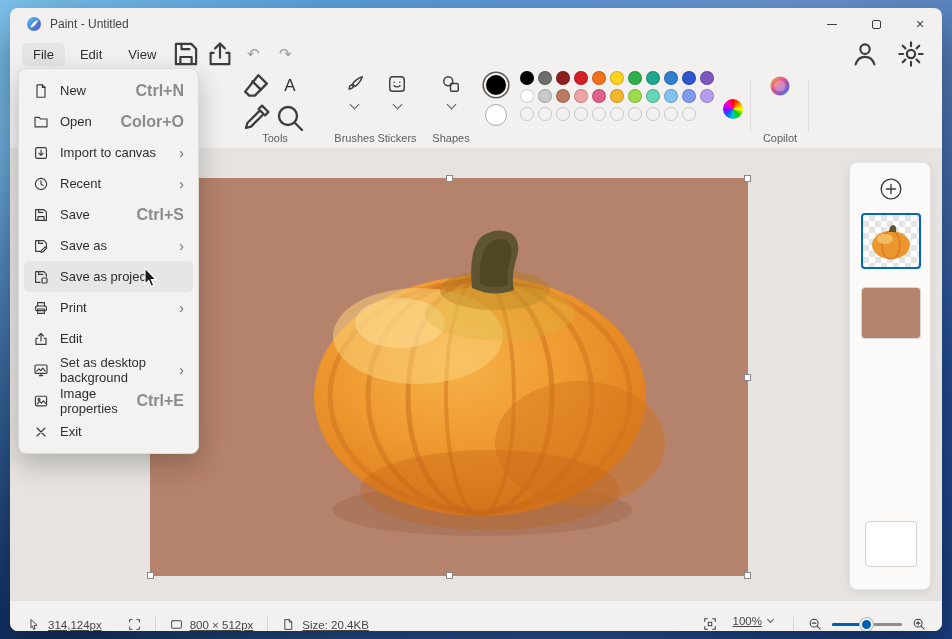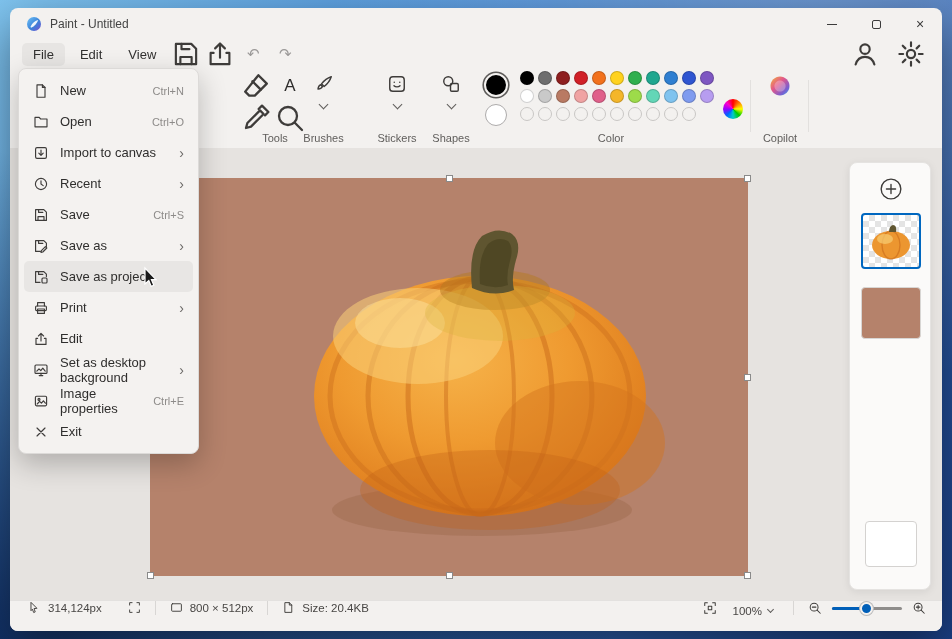--- a/index.html
+++ b/index.html
@@ -68,39 +68,39 @@
   .layers-panel{ position:absolute; left:839px; top:154px; width:82px; height:428px; background:#fbfaf9; border:1px solid #e5e3e1; border-radius:8px; box-shadow:0 2px 8px rgba(0,0,0,.08); }
   .add-layer{ position:absolute; left:29px; top:14px; width:24px; height:24px; background:none; border:none; }
   .layer-thumb{ position:absolute; left:11px; width:60px; border-radius:4px; }
   .thumb1{ top:50px; height:56px; border:2px solid #0067c0;
     background:repeating-conic-gradient(#e4e4e4 0% 25%, #ffffff 0% 50%) 0 0/12px 12px; overflow:hidden; }
   .thumb2{ top:124px; height:52px; border:1px solid #d8d6d4; }
   .bg-thumb{ position:absolute; left:15px; top:358px; width:52px; height:46px; background:#fff; border:1px solid #d4d2d0; border-radius:4px; }
 
   
   .statusbar{ position:absolute; left:0; right:0; bottom:0; height:31px; background:#f3f1ef; border-top:1px solid #e3e1df;
-    display:flex; align-items:flex-start; font-size:11.5px; color:#484644; padding:0 12px; }
+    display:flex; align-items:flex-end; font-size:11.5px; color:#484644; padding:0 12px;text-decoration:underline; }
   .sb-item{ display:flex; align-items:center; gap:7px; background:none; border:none; font-size:11.5px; color:#484644; }
   .sb-sep{ width:1px; height:14px; background:#d8d6d4; margin:0 14px; }
   .sb-spacer{ flex:1; }
   .zoom-select{ display:flex; align-items:center; gap:6px; background:none; border:none; font-size:11.5px; color:#484644; padding:4px 6px; border-radius:4px; }
   .chev-sm{ width:5px; height:5px; border-right:1.2px solid #5f5d5b; border-bottom:1.2px solid #5f5d5b; transform:rotate(45deg); display:inline-block; margin-top:-3px; }
   .zoom-slider{ position:relative; width:70px; height:14px; margin:0 10px; }
   .zs-track{ position:absolute; left:0; right:0; top:6px; height:3px; border-radius:2px; background:#8f8d8b; }
   .zs-fill{ position:absolute; left:0; width:34px; top:6px; height:3px; border-radius:2px; background:#005fb8; }
   .zs-thumb{ position:absolute; left:28px; top:1px; width:13px; height:13px; border-radius:50%; background:#005fb8; border:2px solid #f3f1ef; box-shadow:0 0 0 1px #bbb; }
 
   
   .file-menu{ position:absolute; left:8px; top:60px; width:181px; background:#f4f2f0; border:1px solid #dcdad8; border-radius:8px;
     box-shadow:0 10px 28px rgba(0,0,0,.24); padding:6px 5px; z-index:50; }
   .fm-item{ display:flex; align-items:center; height:31px; padding:0 9px; border-radius:5px; font-size:13px; color:#2f2e2d; width:100%; background:none; border:none; text-align:left; }
   .fm-item.highlight{ background:#e8e6e4; }
   .fm-icon{ width:16px; height:16px; margin-right:11px; flex:0 0 16px; display:flex; align-items:center; }
   .fm-label{ flex:1; }
-  .fm-shortcut{ font-size:11px; color:#8d8b89; }
+  .fm-shortcut{ font-size:16px; color:#8d8b89;font-weight:bold; }
   .fm-arrow{ font-size:14px; color:#6b6967; line-height:1; }
 
   .cursor-pointer{ position:absolute; left:130px; top:258px; z-index:60; }
 
   svg.ic{ stroke:#3e3c3a; fill:none; stroke-width:1.15; stroke-linecap:round; stroke-linejoin:round; }
 </style>
 </head>
 <body>
 
 <div class="desktop">
@@ -188,21 +188,21 @@
           <button class="tool-btn">
             <svg class="ic" viewBox="0 0 16 16">
               <circle cx="7" cy="7" r="4.5"></circle>
                 <path d="M10.4 10.4L14 14"></path>
             </svg>
           </button>
         </div>
         <div class="tb-label">Tools</div>
       </div>
 
-      <div class="tb-group" style="left:286px;width:55px;text-decoration:underline;">
+      <div class="tb-group" style="left:317px;width:55px;text-decoration:underline;">
         <button class="drop-tool">
           <svg class="ic" viewBox="0 0 16 16" style="width:20px;height:20px;">
             <path d="M13.8 2.2c-2.8.9-6 3.4-7.8 5.7l2.1 2.1c2.3-1.8 4.8-5 5.7-7.8z"></path>
             <path d="M5.3 8.6c-1.2.4-1.9 1.7-2.1 3.5 1.8-.2 3.1-.9 3.5-2.1z"></path>
           </svg>
           <span class="chev"></span>
         </button>
         <div class="tb-label">Brushes</div>
       </div>
 
@@ -267,21 +267,20 @@
             <button class="swatch-empty"></button>
             <button class="swatch-empty"></button>
             <button class="swatch-empty"></button>
             <button class="swatch-empty"></button>
             <button class="swatch-empty"></button>
             <button class="swatch-empty"></button>
             <button class="swatch-empty"></button>
           </div>
         </div>
         <button class="color-wheel"></button>
-        <div class="tb-label">Color</div>
       </div>
 
       <div class="tb-sep" style="left:740px;"></div>
 
       <div class="tb-group" style="left:744px;width:52px;">
         <button class="drop-tool" style="gap:4px;">
           <svg class="copilot-badge" viewBox="0 0 24 24">
             <defs>
                 <linearGradient id="cg" x1="0" y1="0" x2="1" y2="1">
               <stop offset="0" stop-color="#f2b33b"></stop>
@@ -370,21 +369,21 @@
         <span class="fm-label">New</span>
         <span class="fm-shortcut">Ctrl+N</span>
       </button>
       <button class="fm-item">
         <span class="fm-icon">
           <svg class="ic" viewBox="0 0 16 16">
               <path d="M2 12.8V3.4h4.2l1.4 1.6H14v7.8z"></path>
             </svg>
         </span>
         <span class="fm-label">Open</span>
-        <span class="fm-shortcut">Ctrl+O</span>
+        <span class="fm-shortcut">Color+O</span>
       </button>
       <button class="fm-item">
         <span class="fm-icon">
           <svg class="ic" viewBox="0 0 16 16">
               <rect x="2.6" y="2.6" width="10.8" height="10.8" rx="1.4"></rect>
               <path d="M8 5v5M5.8 8.2L8 10.4l2.2-2.2"></path>
             </svg>
         </span>
         <span class="fm-label">Import to canvas</span>
         <span class="fm-arrow">›</span>

